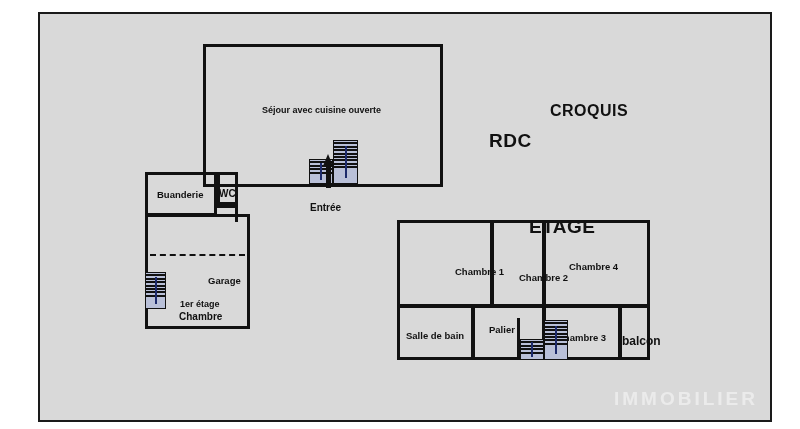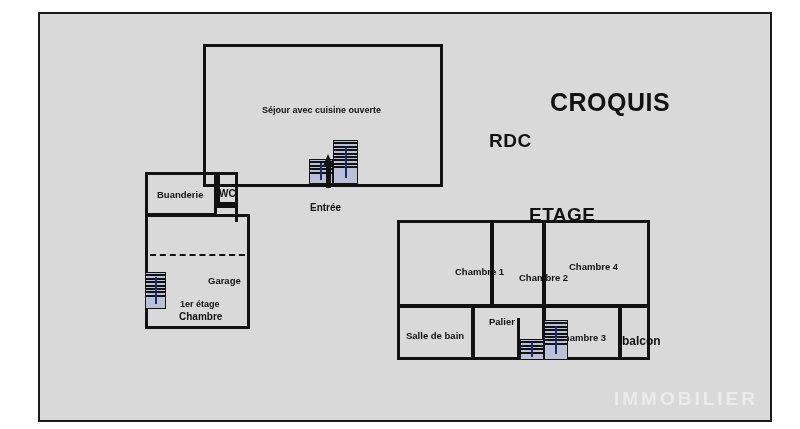--- a/index.html
+++ b/index.html
@@ -31,31 +31,31 @@
   }
   .plan-label {
     position: absolute;
     color: #111111;
     font-weight: bold;
     letter-spacing: 0.5px;
     white-space: nowrap;
   }
   #label-croquis {
     left: 510px;
-    top: 74px;
-    font-size: 25px;
+    top: 88px;
+    font-size: 16px;
   }
   #label-rdc {
     left: 449px;
     top: 116px;
     font-size: 19px;
   }
   #label-etage {
     left: 489px;
-    top: 190px;
+    top: 202px;
     font-size: 19px;
   }
 
   
   .wall {
     position: absolute;
     background: #111111;
   }
   .room {
     position: absolute;
@@ -238,21 +238,21 @@
     <div class="wall" style="left:502px; top:206px; width:4px; height:88px;"></div>
 
     <div class="wall" style="left:431px; top:290px; width:4px; height:56px;"></div>
     <div class="wall" style="left:502px; top:290px; width:4px; height:56px;"></div>
     <div class="wall" style="left:578px; top:290px; width:4px; height:56px;"></div>
 
     <div class="room-label" style="left:375px; top:252px;margin-left:40px;">Chambre 1</div>
     <div class="room-label" style="left:455px; top:258px;margin-left:24px;">Chambre 2</div>
     <div class="room-label" style="left:529px; top:247px;">Chambre 4</div>
     <div class="room-label" style="left:366px; top:316px;">Salle de bain</div>
-    <div class="room-label" style="left:449px; top:302px;">Palier</div>
+    <div class="room-label" style="left:449px; top:310px;">Palier</div>
     <div class="room-label" style="left:517px; top:318px;">Chambre 3</div>
     <div class="room-label" style="left:582px; top:320px; font-size:12px;">balcon</div>
 
     <div class="wall" style="left:477px; top:304px; width:3px; height:42px;"></div>
     <div class="stair navy" style="left:480px; top:325px; width:24px; height:21px;">
       <div class="tread"></div>
         <div class="tread"></div>
       <div class="tread"></div>
         <div class="tread"></div>
       <div class="rail"></div>

